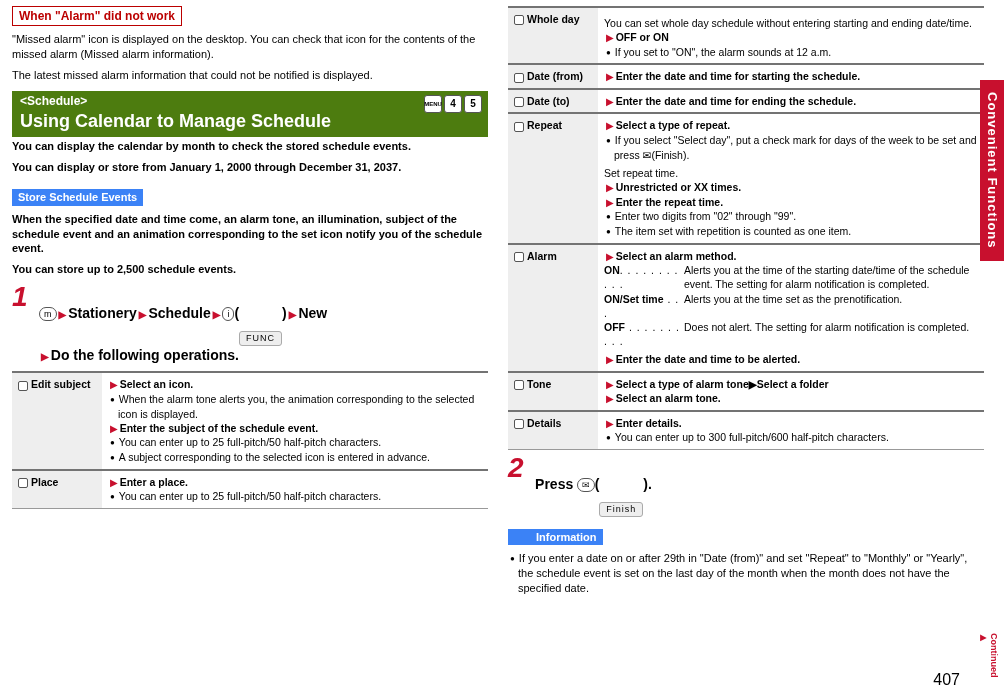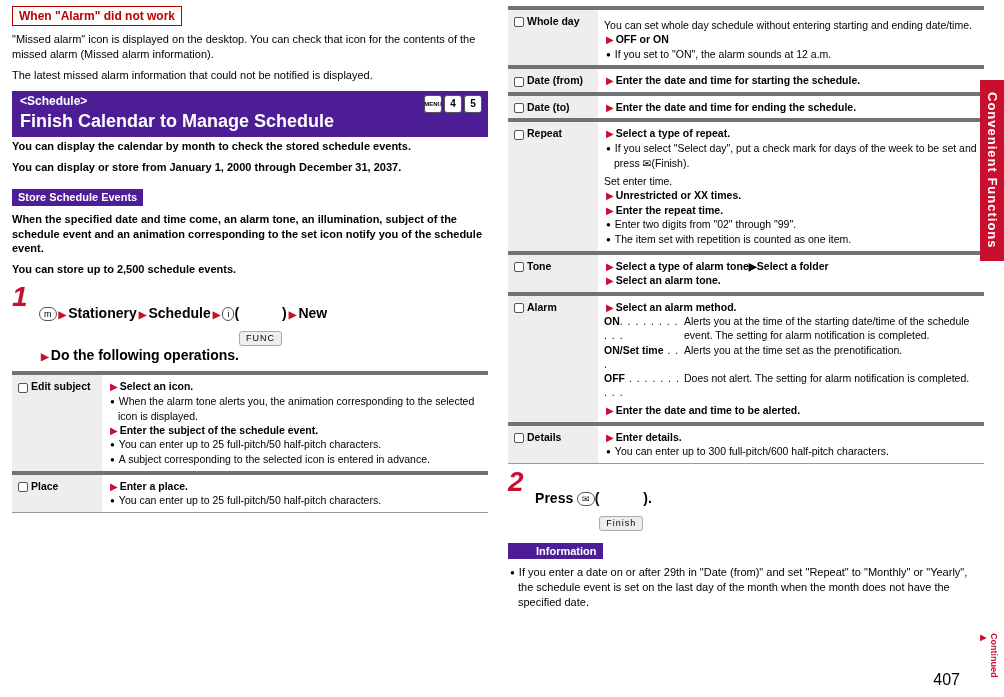--- a/index.html
+++ b/index.html
@@ -23,32 +23,32 @@
   .redbox-outline {
     border: 1px solid #b00;
     color: #b00;
     font-weight: bold;
     padding: 1px 6px;
     display: inline-block;
     margin-bottom: 4px;
     font-size: 12px;
   }
   .blackbox {
-    background: #4c1d95;
+    background: #3b82f6;
     color: #fff;
     font-weight: bold;
     padding: 1px 6px;
     display: inline-block;
     margin: 8px 0 4px 0;
     font-size: 11px;
   }
   .para { margin: 2px 0 6px 0; }
   .bold { font-weight: bold; }
   .section-hdr {
-    background: #4c1d95;
+    background: #4d7c0f;
     color: #fff;
     padding: 2px 8px 4px 8px;
     margin-top: 8px;
     position: relative;
   }
   .section-hdr .sub {
     font-size: 12px;
     font-weight: bold;
   }
   .section-hdr .title {
@@ -114,21 +114,21 @@
     vertical-align: middle;
     margin-top: 48px;
   }
   table.spec {
     width: 100%;
     border-collapse: collapse;
     margin-top: 6px;
     font-size: 10.5px;
   }
   table.spec td {
-    border-top: 4px solid #737373;
+    border-top: 2px solid #737373;
     border-bottom: 1px solid #999;
     padding: 4px 6px;
     vertical-align: top;
   }
   table.spec td.label {
     background: #eee;
     width: 90px;
     font-weight: bold;
     white-space: nowrap;
   }
@@ -182,21 +182,21 @@
 <body>
 
 <div class="page">
   <div class="col">
     <div class="redbox-outline">When "Alarm" did not work</div>
     <div class="para">"Missed alarm" icon is displayed on the desktop. You can check that icon for the contents of the missed alarm (Missed alarm information).</div>
     <div class="para">The latest missed alarm information that could not be notified is displayed.</div>
 
     <div class="section-hdr">
       <span class="sub">&lt;Schedule&gt;</span>
-      <span class="title">Finish Calendar to Manage Schedule</span>
+      <span class="title">Using Calendar to Manage Schedule</span>
       <div class="section-icons">
         <span class="mini-btn" style="font-size:6px;">MENU</span>
         <span class="mini-btn">4</span>
         <span class="mini-btn">5</span>
       </div>
     </div>
 
     <div class="para bold">You can display the calendar by month to check the stored schedule events.</div>
     <div class="para bold">You can display or store from January 1, 2000 through December 31, 2037.</div>
 
@@ -256,32 +256,25 @@
             <td class="label"><span class="cell-icon"></span>Date (to)</td>
             <td>
               <div><span class="tri">▶</span><span class="bold">Enter the date and time for ending the schedule.</span></div>
             </td>
           </tr>
           <tr>
             <td class="label"><span class="cell-icon"></span>Repeat</td>
             <td>
               <div><span class="tri">▶</span><span class="bold">Select a type of repeat.</span></div>
               <div class="bullet-line">If you select "Select day", put a check mark for days of the week to be set and press ✉(Finish).</div>
-              <div style="margin-top:4px;">Set enter time.</div>
+              <div style="margin-top:4px;">Set repeat time.</div>
               <div><span class="tri">▶</span><span class="bold">Unrestricted or XX times.</span></div>
               <div><span class="tri">▶</span><span class="bold">Enter the repeat time.</span></div>
               <div class="bullet-line">Enter two digits from "02" through "99".</div>
               <div class="bullet-line">The item set with repetition is counted as one item.</div>
-            </td>
-          </tr>
-          <tr>
-            <td class="label"><span class="cell-icon"></span>Tone</td>
-            <td>
-              <div><span class="tri">▶</span><span class="bold">Select a type of alarm tone▶Select a folder</span></div>
-              <div><span class="tri">▶</span><span class="bold">Select an alarm tone.</span></div>
             </td>
           </tr>
           <tr>
             <td class="label"><span class="cell-icon"></span>Alarm</td>
             <td>
               <div><span class="tri">▶</span><span class="bold">Select an alarm method.</span></div>
               <div class="alarm-line">
                 <span class="al">ON<span class="dots" style="font-weight:normal;">. . . . . . . . . . .</span></span>
                 <span>Alerts you at the time of the starting date/time of the schedule event. The setting for alarm notification is completed.</span>
               </div>
@@ -290,20 +283,27 @@
                 <span>Alerts you at the time set as the prenotification.</span>
               </div>
               <div class="alarm-line">
                 <span class="al">OFF<span class="dots" style="font-weight:normal;"> . . . . . . . . . .</span></span>
                 <span>Does not alert. The setting for alarm notification is completed.</span>
               </div>
               <div style="margin-top:4px;"><span class="tri">▶</span><span class="bold">Enter the date and time to be alerted.</span></div>
             </td>
           </tr>
           <tr>
+            <td class="label"><span class="cell-icon"></span>Tone</td>
+            <td>
+              <div><span class="tri">▶</span><span class="bold">Select a type of alarm tone▶Select a folder</span></div>
+              <div><span class="tri">▶</span><span class="bold">Select an alarm tone.</span></div>
+            </td>
+          </tr>
+          <tr>
             <td class="label"><span class="cell-icon"></span>Details</td>
             <td>
               <div><span class="tri">▶</span><span class="bold">Enter details.</span></div>
               <div class="bullet-line">You can enter up to 300 full-pitch/600 half-pitch characters.</div>
             </td>
           </tr>
         </tbody>
     </table>
 
     <div style="margin-top:4px;">

